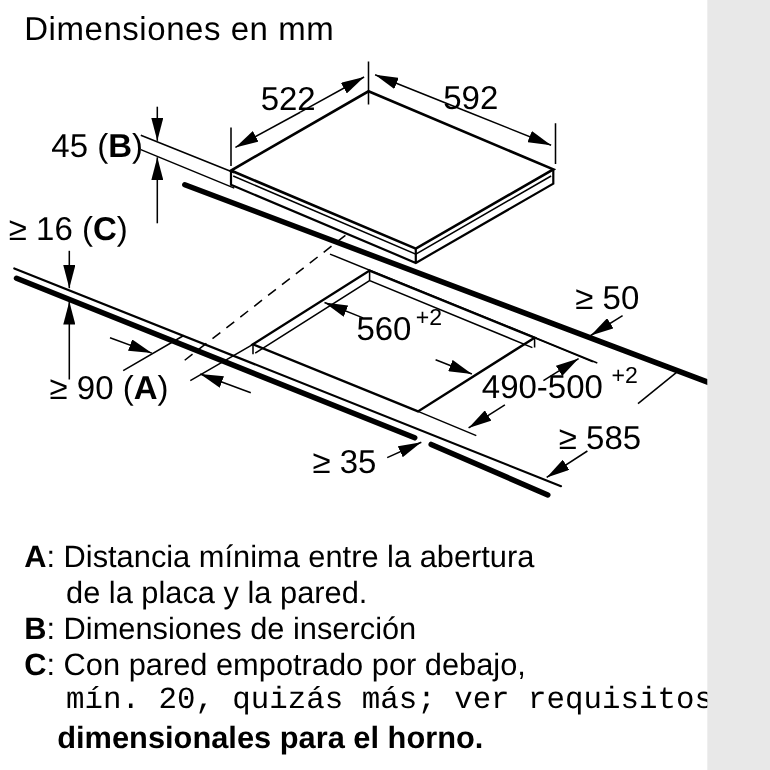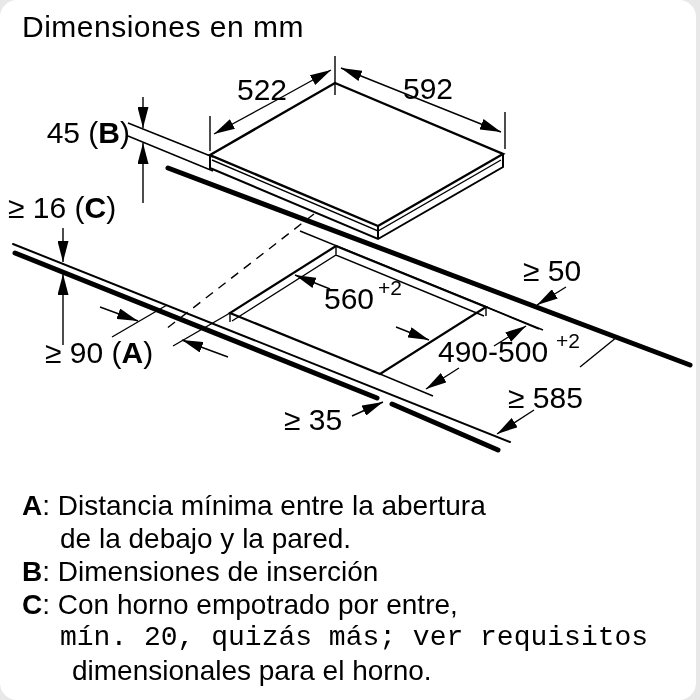--- a/index.html
+++ b/index.html
@@ -1,18 +1,18 @@
 <!DOCTYPE html>
 <html><head>
 <meta charset="utf-8">
 <style>
   html,body{margin:0;padding:0;background:#e8e8e8;}
   #stage{
-    position:relative;width:696px;height:700px;background:#ffffff;
-    font-family:"Liberation Sans", sans-serif;color:#000;overflow:hidden;border-radius:17px;
+    position:relative;width:643px;height:700px;background:#ffffff;
+    font-family:"Liberation Sans", sans-serif;color:#000;overflow:hidden;
   }
   #page-title{
     position:absolute;left:22px;top:10px;font-size:30px;letter-spacing:.5px;
   }
   #diagram-svg{position:absolute;left:0;top:0;}
   svg text{
     font-family:"Liberation Sans", sans-serif;font-size:30px;fill:#000;
   }
   svg text.sup{font-size:21px;}
   svg .bold, b{font-weight:bold;}
@@ -120,20 +120,20 @@
 
     <g stroke="#000" fill="none" stroke-width="1.4">
       <path d="M617,337 L580,367"></path>
       <line x1="534" y1="410" x2="497" y2="434" marker-end="url(#ah)"></line>
       <text x="508" y="408" stroke="none">≥ 585</text>
     </g>
   </svg>
 
   <div>
     <div class="lg-line" style="left:22px;top:490px;"><span class="lg-label">A</span><span>: </span><span>Distancia mínima entre la abertura</span></div>
-    <div class="lg-line" style="left:60px;top:523px;"><span>de la debajo y la pared.</span></div>
+    <div class="lg-line" style="left:60px;top:523px;"><span>de la placa y la pared.</span></div>
     <div class="lg-line" style="left:22px;top:556px;"><span class="lg-label">B</span><span>: </span><span>Dimensiones de inserción</span></div>
-    <div class="lg-line" style="left:22px;top:589px;"><span class="lg-label">C</span><span>: </span><span>Con horno empotrado por entre,</span></div>
+    <div class="lg-line" style="left:22px;top:589px;"><span class="lg-label">C</span><span>: </span><span>Con pared empotrado por debajo,</span></div>
     <div class="lg-line" style="left:60px;top:622px;font-family:Liberation Mono, monospace;"><span>mín. 20, quizás más; ver requisitos</span></div>
-    <div class="lg-line" style="left:72px;top:655px;"><span>dimensionales para el horno.</span></div>
+    <div class="lg-line" style="left:52px;top:655px;font-weight:bold;"><span>dimensionales para el horno.</span></div>
   </div>
 
 </div>
 
 </body></html>

